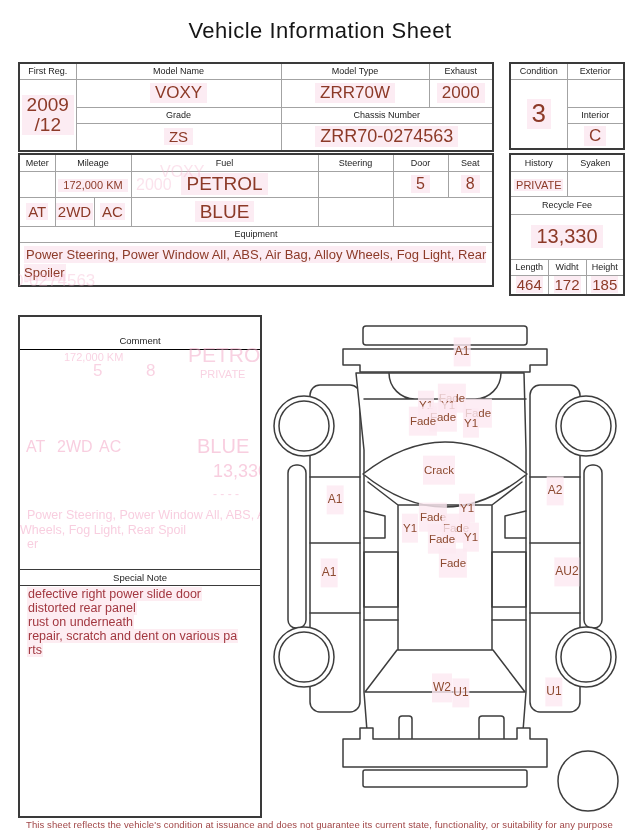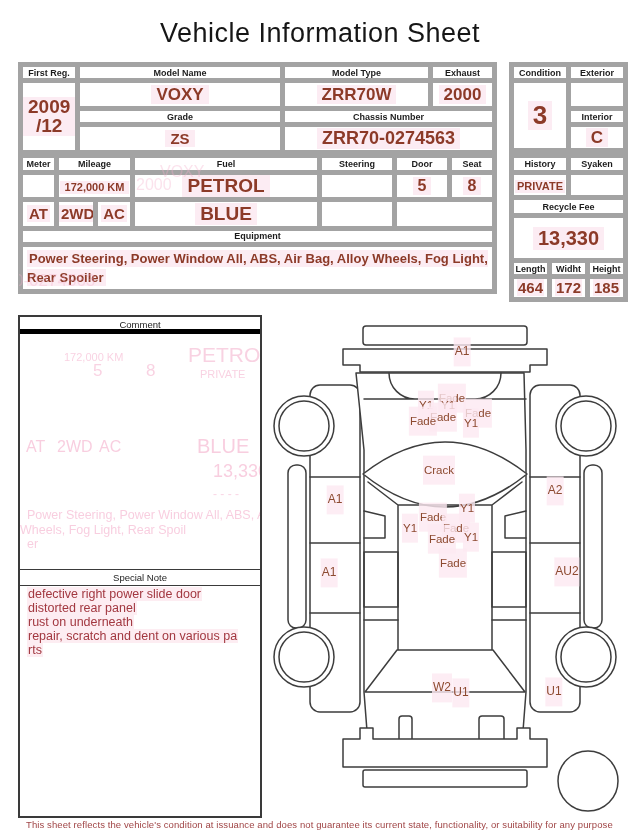--- a/index.html
+++ b/index.html
@@ -3,25 +3,25 @@
 <meta charset="utf-8">
 <style>
   * { margin:0; padding:0; box-sizing:border-box; }
   html,body { background:#888; }
   .page {
     position:relative; width:640px; height:835px; background:#ffffff;
     font-family:"Liberation Sans", sans-serif; margin:0 auto; overflow:hidden;
   }
   .title {
     position:absolute; top:18px; left:0; width:640px; text-align:center;
-    font-size:27px; color:#161616; letter-spacing:0.5px; font-weight:500;
+    font-size:22px; color:#161616; letter-spacing:0.5px; font-weight:500;
   }
   table { border-collapse:collapse; table-layout:fixed; position:absolute; background:#fff; }
-  th, td { border:5px solid #a3a3a3; text-align:center; vertical-align:middle;
-    font-weight:bold; overflow:hidden; padding:0;margin-left:44px; }
+  th, td { border:1px solid #a3a3a3; text-align:center; vertical-align:middle;
+    font-weight:normal; overflow:hidden; padding:0;margin-left:44px; }
   table { border:2px solid #3a3a3a; }
   th { font-size:9px; color:#1c1c1c; }
   .v { color:#8c3a28; background:#fcecf3; padding:0 5px; display:inline-block; line-height:1.15; }
   .big { font-size:17px; }
   .firstreg { font-size:19px; line-height:1.05; text-align:center; }
   .cond { font-size:26px; }
   .equip-cell { text-align:left; vertical-align:top; padding:2px 4px; }
   .equip-cell .v { display:inline; font-size:13px; line-height:1.3; padding:1px 2px; }
   .box { position:absolute; border:2px solid #3a3a3a; background:#fff; }
   .band { position:absolute; left:0; width:100%; height:17px; line-height:16px;
@@ -180,21 +180,21 @@
     </tr>
     <tr class="r20">
       <td colspan="2"><span class="v" style="font-size:15px; padding:0 1px;">464</span></td>
       <td colspan="2"><span class="v" style="font-size:15px; padding:0 1px;">172</span></td>
       <td colspan="2"><span class="v" style="font-size:15px; padding:0 1px;">185</span></td>
     </tr>
   </tbody>
     </table>
 
   <div class="box" style="left:18px; top:315px; width:244px; height:503px;">
-    <div class="band" style="top:0; border-bottom:5px solid #000000;">Comment</div>
+    <div class="band" style="top:16px; border-bottom:1px solid #000000;">Comment</div>
     <div class="band" style="top:252px; border-top:1px solid #3a3a3a; border-bottom:1px solid #3a3a3a;">Special Note</div>
     <div class="note-lines" id="note-lines">
         <div><span>defective right power slide door</span></div>
         <div><span>distorted rear panel</span></div>
         <div><span>rust on underneath</span></div>
         <div><span>repair, scratch and dent on various pa</span></div>
         <div><span>rts</span></div>
       </div>
   </div>
 

